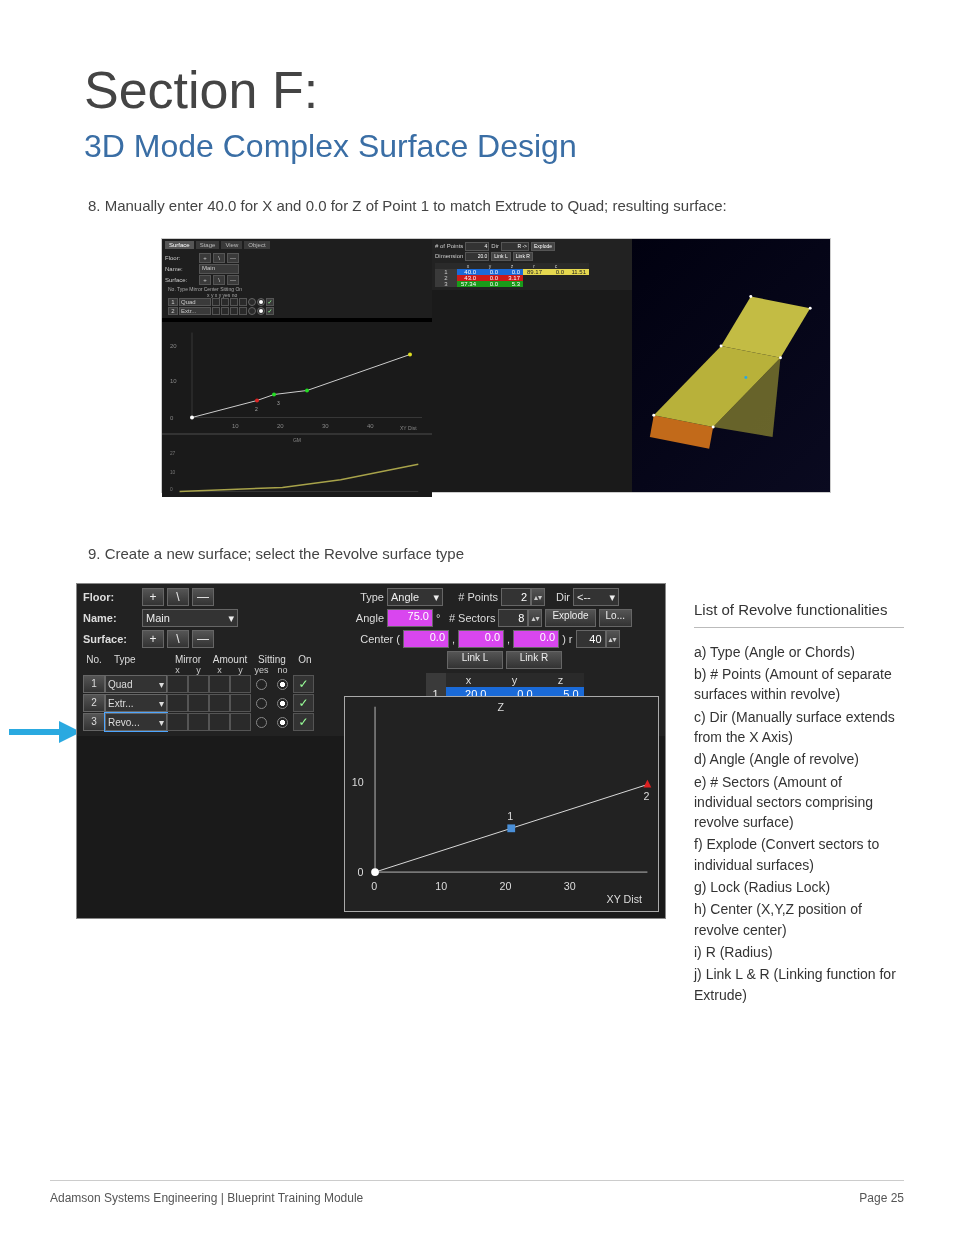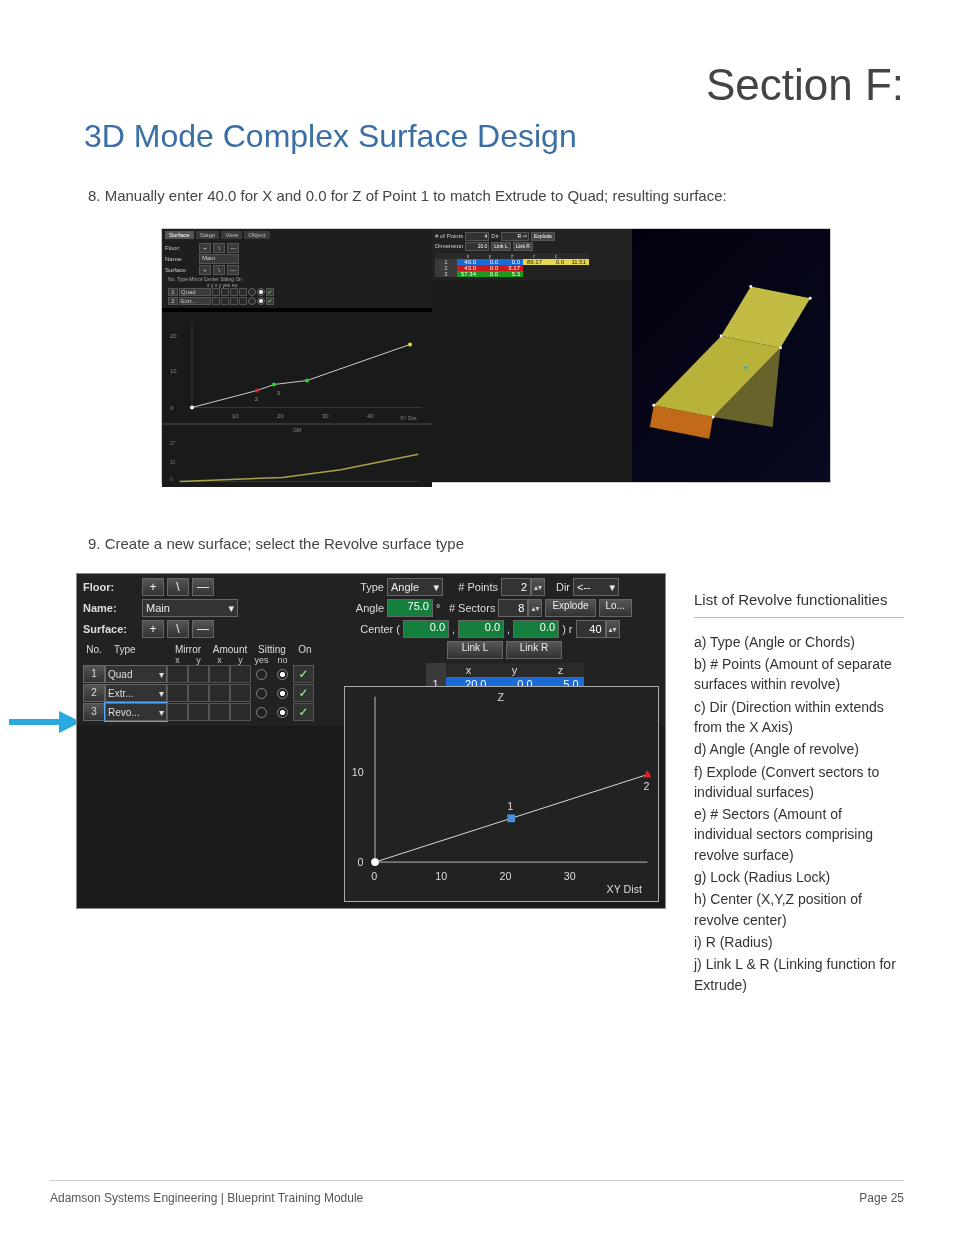--- a/index.html
+++ b/index.html
@@ -6,26 +6,25 @@
   body {
     font-family: "Helvetica Neue", Arial, sans-serif;
     background: #fff;
     color: #333;
     width: 954px;
     height: 1235px;
     position: relative;
   }
   .page { padding: 60px 50px 0 88px; }
   h1 {
-    font-size: 44px;
+    font-size: 52px;
     font-weight: 300;
     color: #444;
     margin-bottom: 8px;
     margin-left: -4px;
-    text-align: right;
   }
   h2 {
     font-size: 32px;
     font-weight: 300;
     color: #3a6ea5;
     margin-bottom: 30px;
     margin-left: -4px;
   }
   .body-text {
     font-size: 15px;
@@ -193,21 +192,21 @@
   .s2-typerow.hl .typesel { outline: 1px solid #4ea6ff; }
 
   .s2-right {
     flex: 1;
     padding: 4px 6px;
     background: #222;
   }
   .pr { display:flex; align-items:center; gap:3px; margin-bottom:3px; font-size:11px; }
   .pr-l { text-align:right; }
   .pr input, .pr .val {
-    background:#15803d; border:1px solid #666; color:#fff;
+    background:#d946ef; border:1px solid #666; color:#fff;
     height:18px; width:46px; text-align:right; padding:0 3px; font-size:11px;
   }
   .btn2 { background: linear-gradient(#555,#333); border:1px solid #666; color:#eee; height:18px; padding:0 6px; font-size:10px; }
   .stepsel { display:inline-flex; }
   .stepsel .v { width:30px; background:#333; border:1px solid #666; height:18px; text-align:right; padding:0 3px; color:#fff; font-size:11px; display:flex; align-items:center; justify-content:flex-end;}
   .stepsel .a { width:14px; background:linear-gradient(#555,#333); border:1px solid #666; height:18px; display:flex; align-items:center; justify-content:center; color:#ccc; font-size:8px; }
 
   .ctbl2 { border-collapse:collapse; margin:4px auto 0 auto; font-size:11px;}
   .ctbl2 th { background:#2a2a2a; color:#ddd; width:46px; font-weight:normal; padding:1px 0;}
   .ctbl2 .rn { background:#3a3a3a; color:#eee; width:20px; text-align:center; }
@@ -623,24 +622,24 @@
             <text x="306" y="106" fill="#ddd" font-size="11">2</text>
           </svg>
         </div>
       </div>
     </div>
 
     <div class="col-right">
       <h3>List of Revolve functionalities</h3>
       <p>a)  Type (Angle or Chords)</p>
       <p>b)  # Points (Amount of separate surfaces within revolve)</p>
-      <p>c)  Dir (Direction within extends from the X Axis)</p>
+      <p>c)  Dir (Manually surface extends from the X Axis)</p>
       <p>d)  Angle (Angle of revolve)</p>
+      <p>e)  # Sectors (Amount of individual sectors comprising revolve surface)</p>
       <p>f)  Explode (Convert sectors to individual surfaces)</p>
-      <p>e)  # Sectors (Amount of individual sectors comprising revolve surface)</p>
       <p>g)  Lock (Radius Lock)</p>
       <p>h)  Center (X,Y,Z position of revolve center)</p>
       <p>i)  R (Radius)</p>
       <p>j)  Link L &amp; R (Linking function for Extrude)</p>
     </div>
   </div>
 </div>
 
 <div class="footer">
   <span>Adamson Systems Engineering  |  Blueprint Training Module</span>

